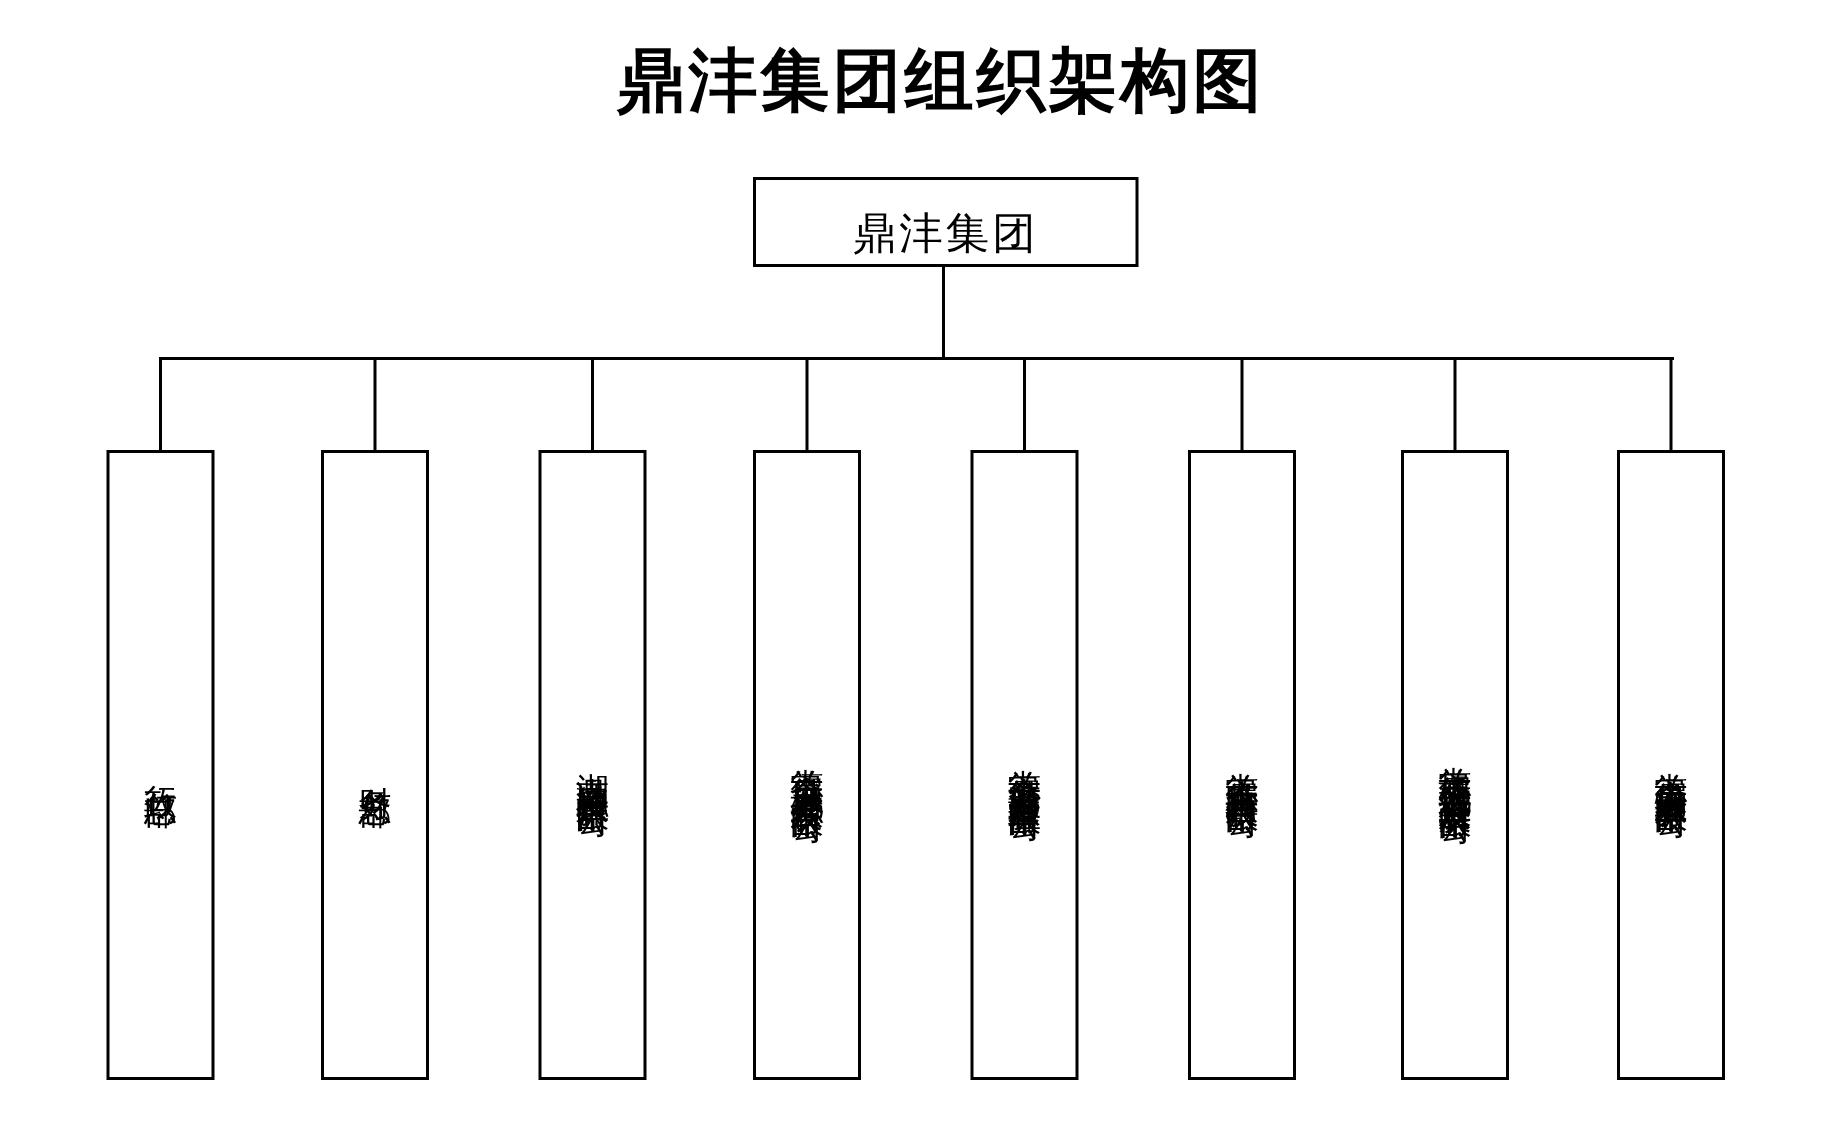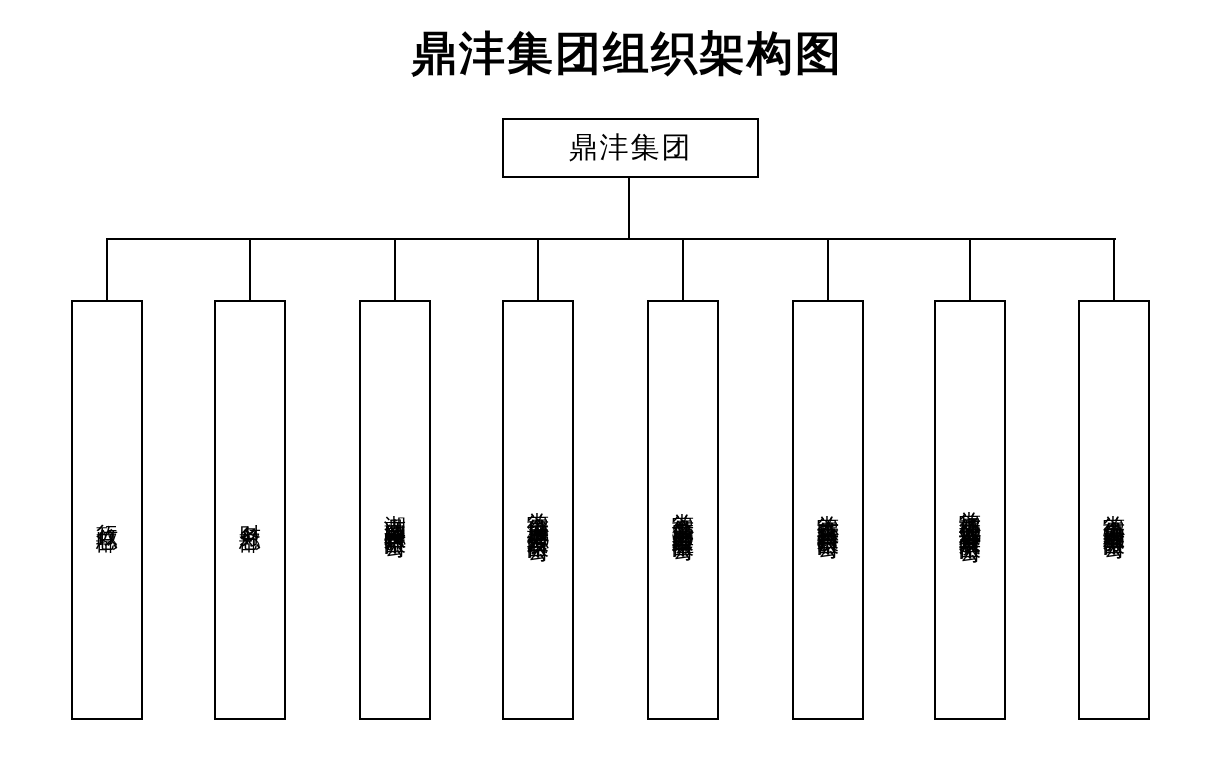--- a/index.html
+++ b/index.html
@@ -30,21 +30,21 @@
   }
   .root-box {
     position: absolute;
     left: 502px;
     top: 118px;
     width: 257px;
     height: 60px;
     border: 2px solid #000000;
     box-sizing: border-box;
     display: flex;
-    align-items: center;
+    align-items: flex-end;
     justify-content: center;
     font-size: 29px;
     letter-spacing: 2px;
   }
   .line {
     position: absolute;
     background: #000000;
   }
   .stem {
     left: 628px;

